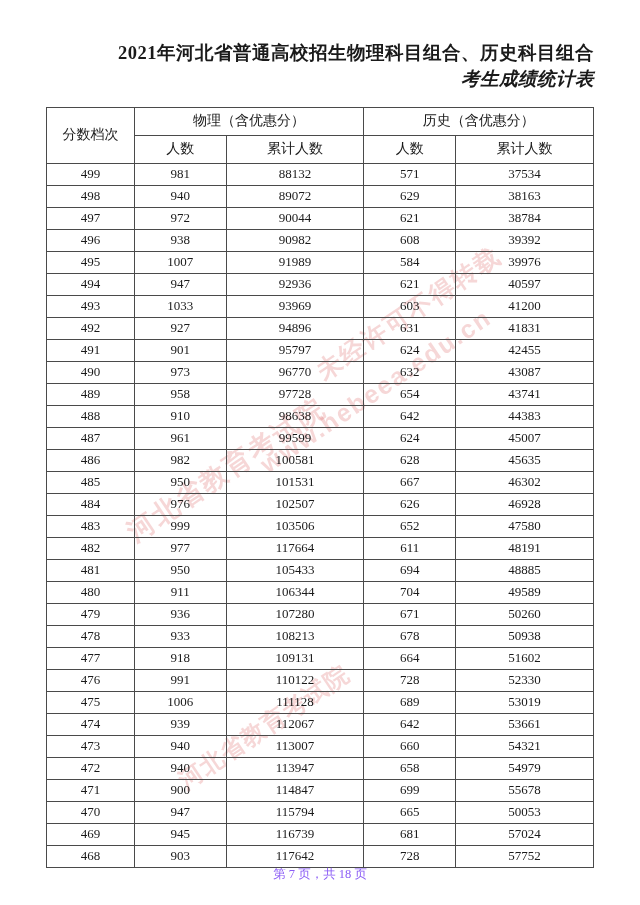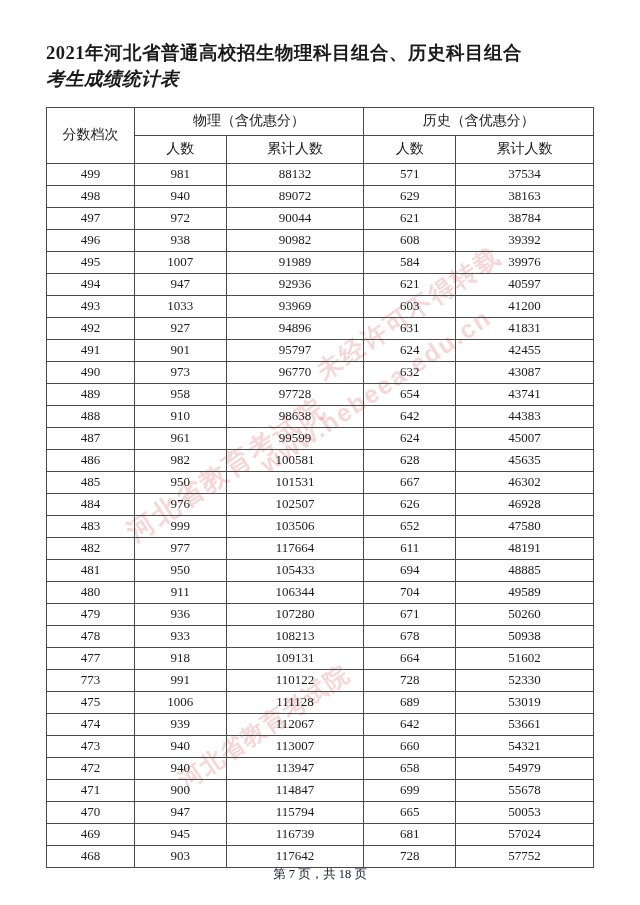--- a/index.html
+++ b/index.html
@@ -58,21 +58,21 @@
   }
   .wm4 {
     left: 172px; top: 770px;
     font-size: 24px;
     transform: rotate(-34deg);
     letter-spacing: 1px;
   }
 
   h1.title {
     margin: 0 0 14px 0;
-    text-align: left;
+    text-align: right;
     font-size: 18.5px;
     font-weight: bold;
     line-height: 1.42;
     letter-spacing: 0.5px;
     position: relative;
     z-index: 3;
   }
   h1.title .line2 {
     display: block;
     font-style: italic;
@@ -120,21 +120,21 @@
   .col-num   { width: 92px; }
   .col-cum   { width: 138px; }
 
   .footer {
     position: absolute;
     left: 0;
     right: 0;
     bottom: 22px;
     text-align: center;
     font-size: 12.5px;
-    color: #0f172a;
+    color: #8b5cf6;
     z-index: 3;
   }
 </style>
 </head>
 <body>
 
 <div class="page">
 
   <div class="watermark">
     <div class="wm-text wm1">河北省教育考试院</div>
@@ -325,21 +325,21 @@
           <td class="cnum">50938</td>
         </tr>
         <tr>
           <td class="score">477</td>
           <td class="cnum">918</td>
           <td class="cnum">109131</td>
           <td class="cnum">664</td>
           <td class="cnum">51602</td>
         </tr>
         <tr>
-          <td class="score">773</td>
+          <td class="score">476</td>
           <td class="cnum">991</td>
           <td class="cnum">110122</td>
           <td class="cnum">728</td>
           <td class="cnum">52330</td>
         </tr>
         <tr>
           <td class="score">475</td>
           <td class="cnum">1006</td>
           <td class="cnum">111128</td>
           <td class="cnum">689</td>

